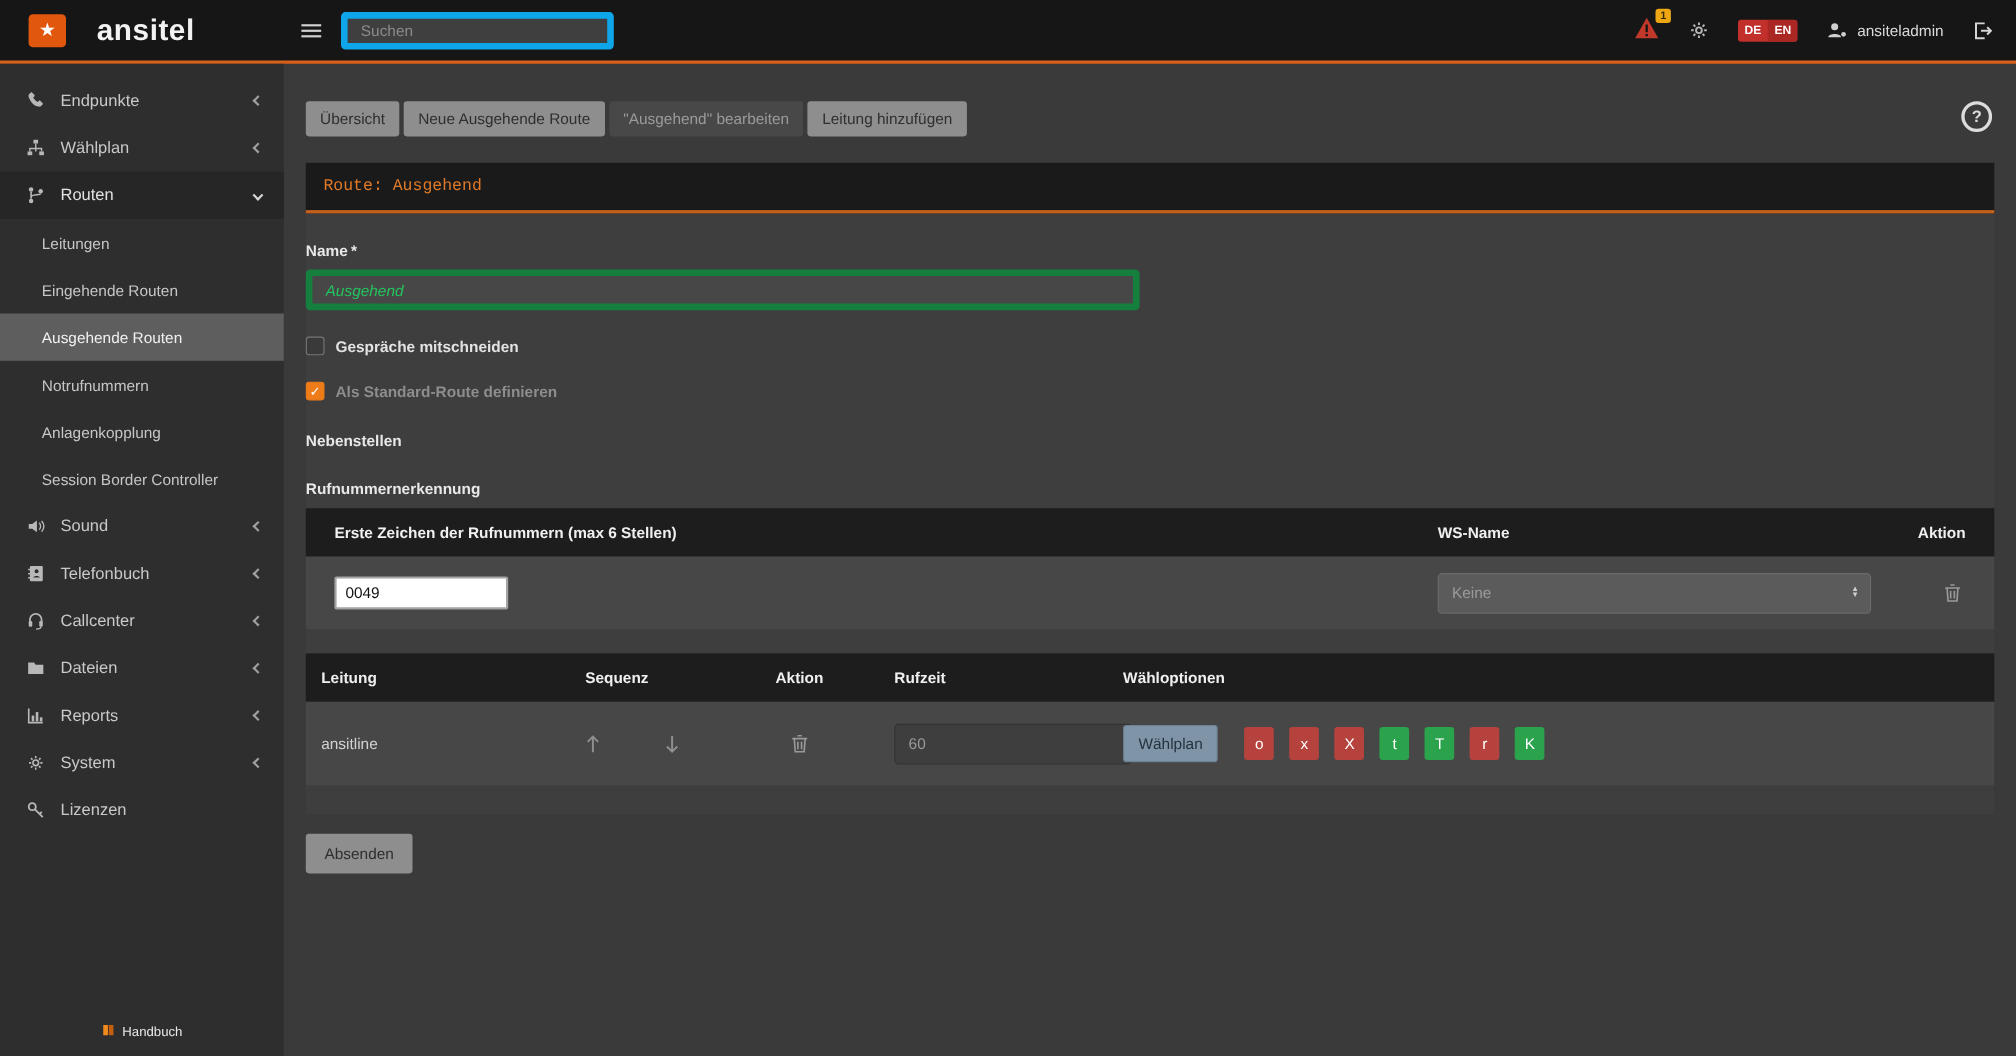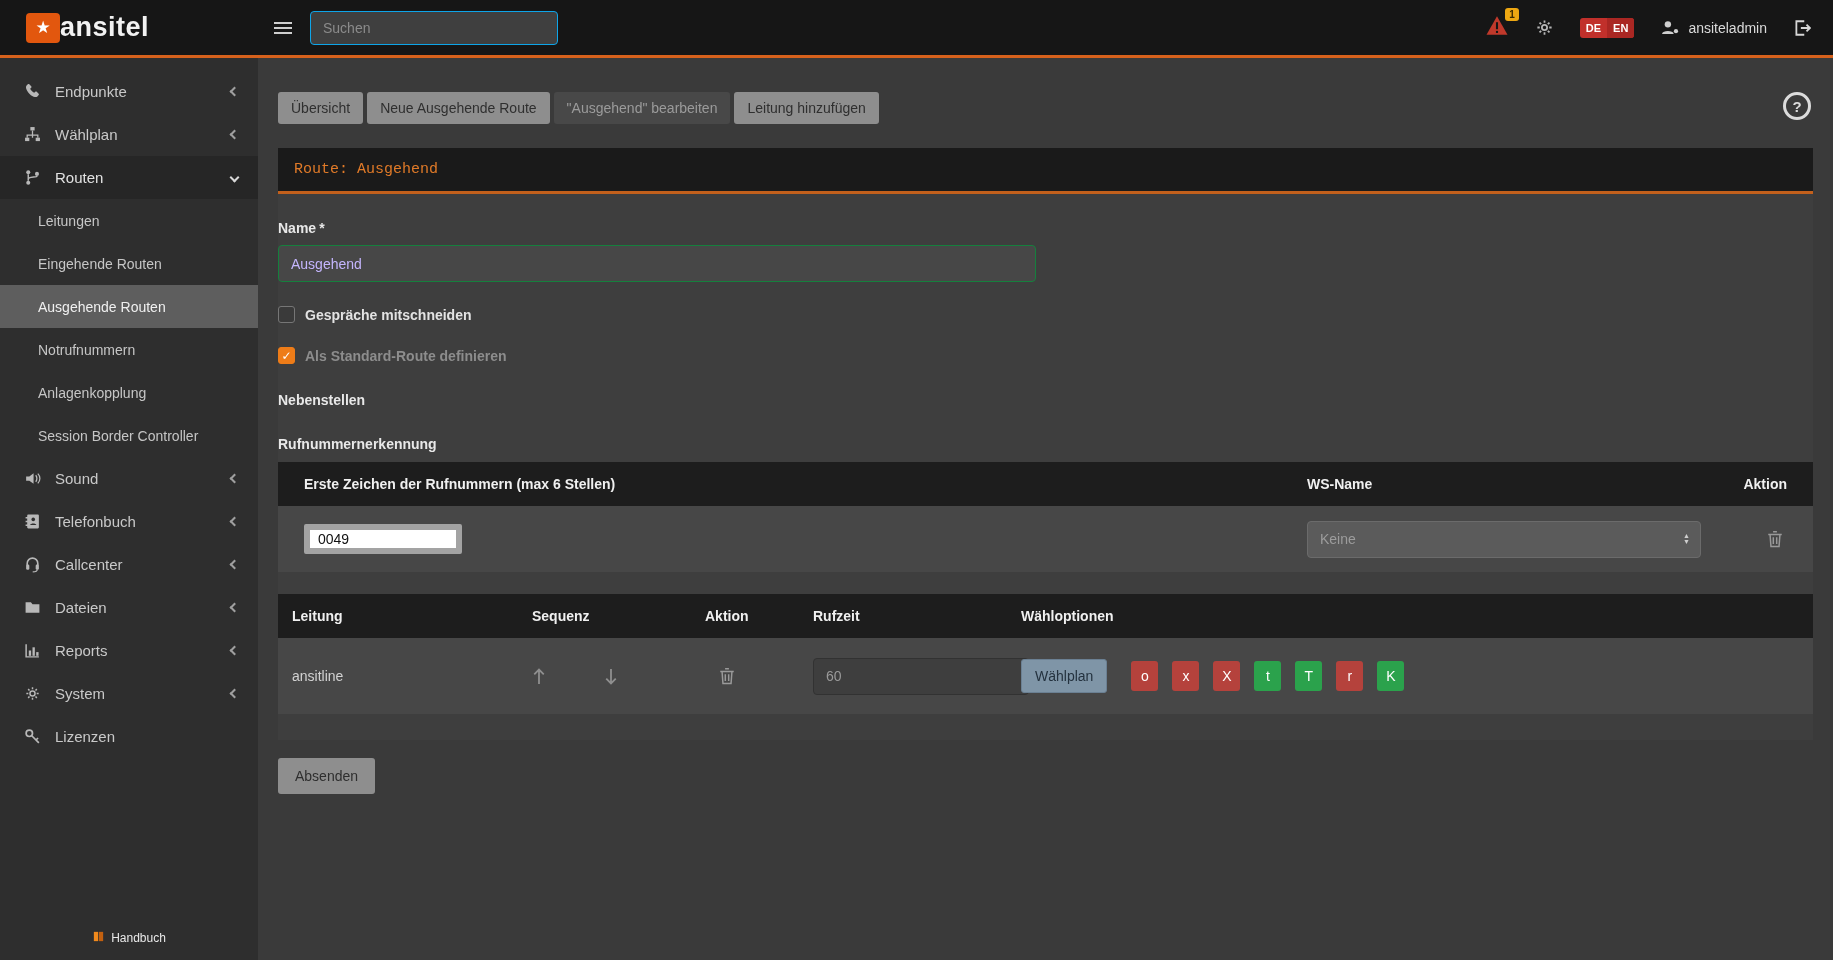--- a/index.html
+++ b/index.html
@@ -1,27 +1,27 @@
 <!DOCTYPE html>
 <html><head>
 <meta charset="utf-8">
 <style>
   * { margin:0; padding:0; box-sizing:border-box; }
   html,body { width:1833px; height:960px; background:#3a3a3a; font-family:"Liberation Sans","DejaVu Sans",sans-serif; overflow:hidden; }
   button { font-family:inherit; }
 
   
   .topbar { height:58px; background:#161616; display:flex; align-items:center; border-bottom:3px solid #d6611c; }
-  .logo-block { width:258px; display:flex; align-items:center; gap:0; padding-left:26px; flex:none; }
+  .logo-block { width:258px; display:flex; align-items:center; gap:28px; padding-left:26px; flex:none; }
   .logo-mark { width:34px; height:30px; background:#e2570e; border-radius:4px; color:#fff; display:flex; align-items:center; justify-content:center; font-size:17px; }
   .logo-mark::after { content:"★"; }
   .logo-text { color:#f2f2f2; font-size:27px; font-weight:bold; letter-spacing:.5px; }
   .hamburger { margin-left:16px; display:flex; flex-direction:column; gap:3px; cursor:pointer; }
   .hamburger span { width:18px; height:2px; background:#cfcfcf; }
-  .search-input { margin-left:18px; width:248px; height:34px; background:#3f3f3f; border:1px solid #0ea5e9; border-radius:4px; color:#cfcfcf; padding:0 12px; font-size:14px; outline:none; }
+  .search-input { margin-left:18px; width:248px; height:34px; background:#3f3f3f; border:6px solid #0ea5e9; border-radius:4px; color:#cfcfcf; padding:0 12px; font-size:14px; outline:none; }
   .search-input::placeholder { color:#8b8b8b; }
   .topbar-right { margin-left:auto; display:flex; align-items:center; gap:26px; padding-right:22px; }
   .alert-wrap { position:relative; cursor:pointer; }
   .alert-badge { position:absolute; top:-7px; right:-10px; background:#eda712; color:#3c2a00; font-size:10px; font-weight:bold; padding:1px 4px; border-radius:3px; }
   .lang-badge { display:flex; background:#c1302b; border-radius:3px; overflow:hidden; cursor:pointer; }
   .lang-badge span { color:#fff; font-size:11px; font-weight:bold; padding:4px 6px; }
   .lang-badge span + span { background:#aa2723; }
   .user-wrap { display:flex; align-items:center; gap:8px; color:#dadada; font-size:14px; cursor:pointer; }
   .icon-plain { display:flex; align-items:center; cursor:pointer; }
 
@@ -49,40 +49,40 @@
   .help-circle { position:absolute; right:2px; top:0; width:28px; height:28px; border:3px solid #dcdcdc; border-radius:50%; color:#dcdcdc; display:flex; align-items:center; justify-content:center; font-weight:bold; font-size:15px; cursor:pointer; }
   .help-circle::after { content:"?"; }
 
   
   .panel { margin-top:24px; background:#3e3e3e; padding-bottom:26px; }
   .panel-header { height:46px; background:#1a1a1a; border-bottom:3px solid #c2601c; display:flex; align-items:center; padding-left:16px;font-family:Liberation Mono, monospace; }
   .panel-title { color:#e07a28; font-size:15px; }
   .form-label { display:block; color:#e8e8e8; font-weight:bold; font-size:14px; }
   .req { color:#e8e8e8; margin-left:3px; }
   .lbl-name { padding-top:26px; }
-  .text-input { margin-top:9px; display:block; width:758px; height:37px; background:#474747; border:1px solid #15803d; border-radius:4px; color:#c4b5fd; font-size:14px; padding:0 12px; outline:none; }
+  .text-input { margin-top:9px; display:block; width:758px; height:37px; background:#474747; border:6px solid #15803d; border-radius:4px; color:#22c55e; font-size:14px; padding:0 12px; outline:none;font-style:italic; }
   .check-row { display:flex; align-items:center; gap:10px; margin-top:24px; cursor:pointer; }
   .checkbox { width:17px; height:17px; background:#3a3a3a; border:1px solid #767676; border-radius:3px; display:flex; align-items:center; justify-content:center; flex:none; }
   .checkbox.checked { background:#ee7c18; border-color:#ee7c18; color:#fff; font-size:12px; font-weight:bold; }
   .checkbox.checked::after { content:"✓"; }
   .check-label { font-weight:bold; font-size:14px; color:#e3e3e3; }
   .check-label.muted { color:#8d8d8d; }
   .lbl-ext { margin-top:28px; }
   .listbox { margin-top:9px; width:758px; height:131px; background:#939393; border:1px solid #767676; position:relative; overflow:hidden; }
   .list-item { height:33px; line-height:33px; background:#ee7c18; color:#fff; font-size:14px; padding-left:12px; margin-right:16px; cursor:pointer; }
   .scroll-track { position:absolute; top:0; right:0; width:14px; height:100%; background:#7e7e7e; }
   .scroll-thumb { position:absolute; top:0; right:0; width:14px; height:82px; background:#5a5a5a; cursor:pointer; }
   .lbl-cid { margin-top:28px; }
 
   
   .t1-header,.t1-row { display:grid; grid-template-columns:1fr 420px 60px; align-items:center; padding:0 26px; }
   .t1-header { margin-top:10px; background:#1d1d1d; height:44px; color:#f0f0f0; font-weight:bold; font-size:14px; }
   .t1-row { background:#474747; height:66px; }
   .col-right { text-align:right; }
-  .prefix-input { width:158px; height:30px; background:#ffffff; border:6px solid #a3a3a3; border-radius:2px; font-size:14px; color:#111; padding:0 8px; outline:none; }
+  .prefix-input { width:158px; height:30px; background:#ffffff; border:2px solid #a3a3a3; border-radius:2px; font-size:14px; color:#111; padding:0 8px; outline:none; }
   .select { width:394px; height:37px; background:#5b5b5b; border:1px solid #6b6b6b; border-radius:4px; display:flex; align-items:center; justify-content:space-between; padding:0 10px 0 12px; color:#9c9c9c; font-size:14px; cursor:pointer; }
   .select-arrows { display:flex; flex-direction:column; color:#cfcfcf; font-size:7px; line-height:6px; }
   .select-arrows::before { content:"▲"; }
   .select-arrows::after { content:"▼"; }
   .icon-btn { background:none; border:none; cursor:pointer; display:flex; align-items:center; }
   .t1-row .icon-btn { justify-self:end; margin-right:4px; }
 
   .t2-header,.t2-row { display:grid; grid-template-columns:240px 173px 108px 208px 1fr; align-items:center; padding:0 14px; }
   .t2-header { margin-top:22px; background:#1d1d1d; height:44px; color:#f0f0f0; font-weight:bold; font-size:14px; }
   .t2-row { background:#474747; height:76px; }

